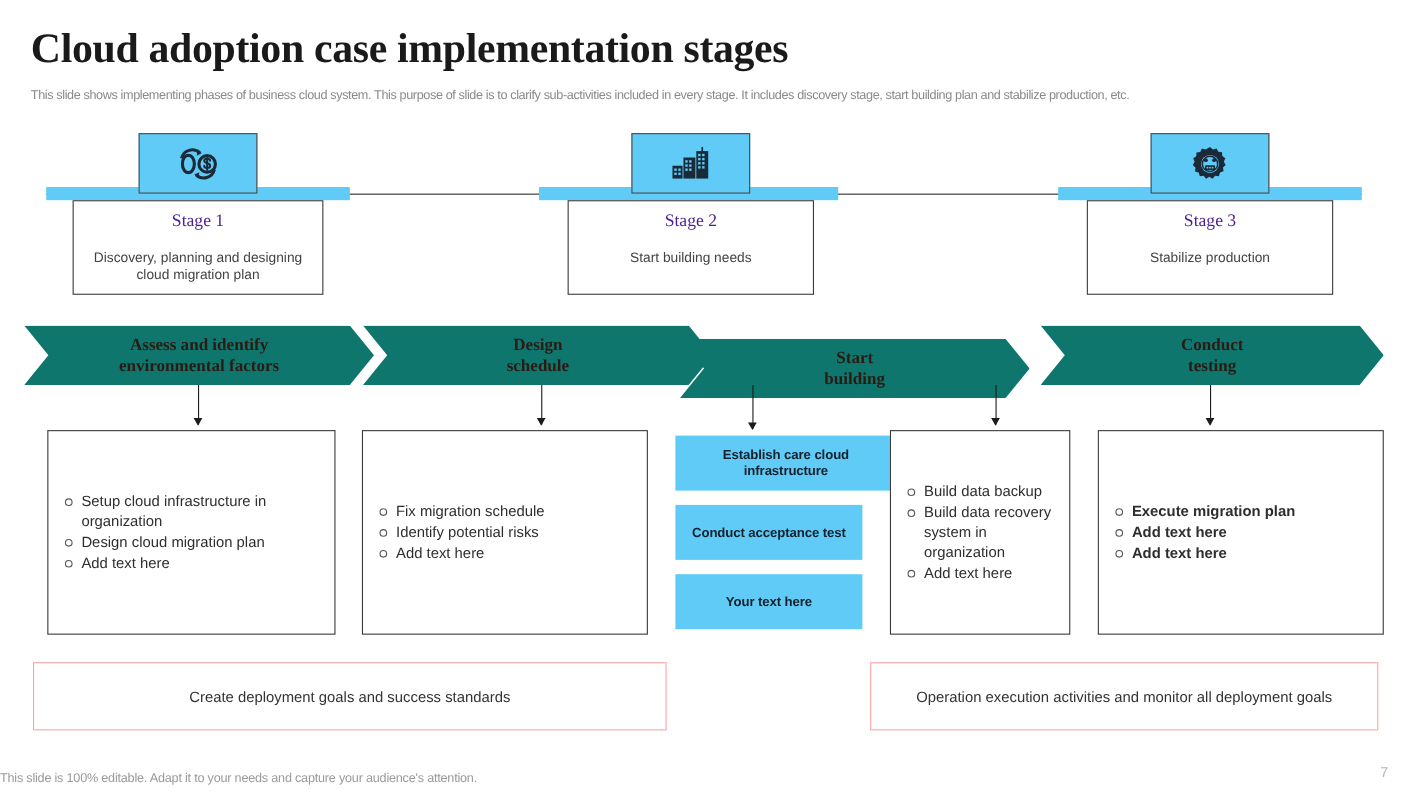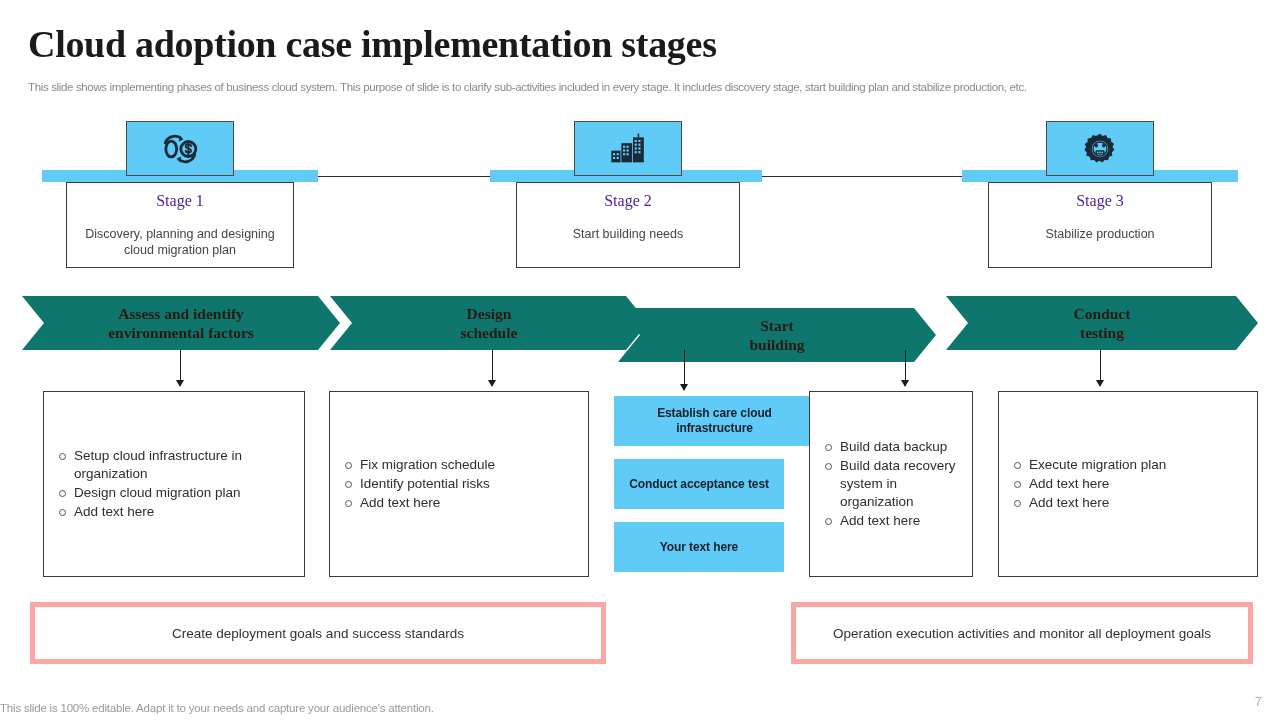--- a/index.html
+++ b/index.html
@@ -112,21 +112,21 @@
     box-sizing:border-box;
   }
   .blue-box span{
     font-size:12px;line-height:15px;font-weight:bold;
     color:#14202b;text-align:center;padding:0 8px;
     letter-spacing:-0.1px;
   }
 
   
   .summary{
-    position:absolute;border:5px solid #fca5a5;background:#fff;
+    position:absolute;border:1px solid #fca5a5;background:#fff;
     box-sizing:border-box;display:flex;align-items:center;justify-content:center;
   }
   .summary span{
     font-size:13.5px;line-height:19px;color:#333;text-align:center;padding:0 16px;
   }
 
   
   .footer-note{
     position:absolute;left:0;top:702px;width:1280px;text-align:left;
     font-size:11.5px;color:#9a9a9a;letter-spacing:-0.2px;
@@ -273,21 +273,21 @@
   </div>
 
   <div class="detail-box" style="left:809px;top:391px;width:164px;height:186px;">
     <ul>
       <li>Build data backup</li>
       <li>Build data recovery system in organization</li>
       <li>Add text here</li>
     </ul>
   </div>
 
-  <div class="detail-box" style="left:998px;top:391px;width:260px;height:186px;">
+  <div class="detail-box" style="left:998px;top:391px;width:260px;height:186px;font-weight:bold;">
     <ul>
       <li>Execute migration plan</li>
       <li>Add text here</li>
       <li>Add text here</li>
     </ul>
   </div>
 
   <div class="summary" style="left:30px;top:602px;width:576px;height:62px;">
     <span>Create deployment goals and success standards</span>
   </div>

